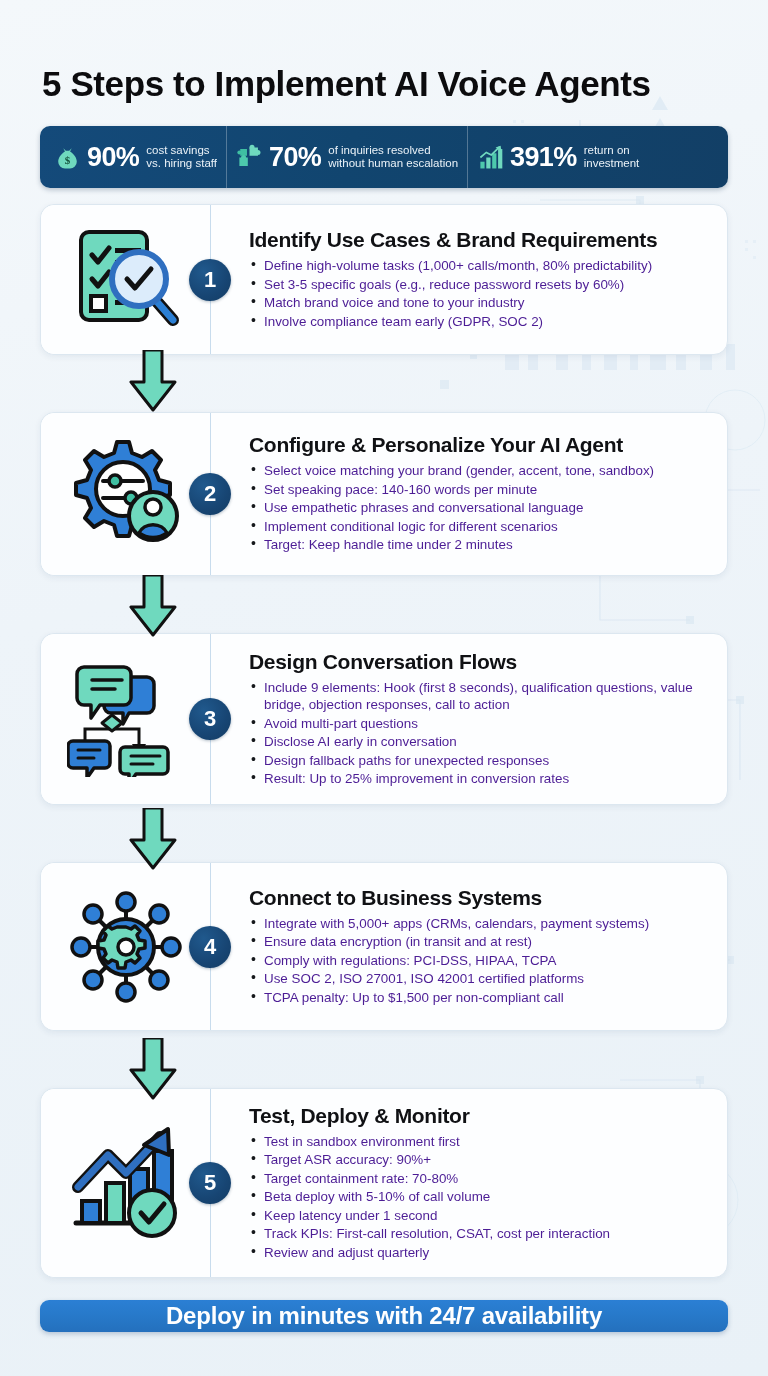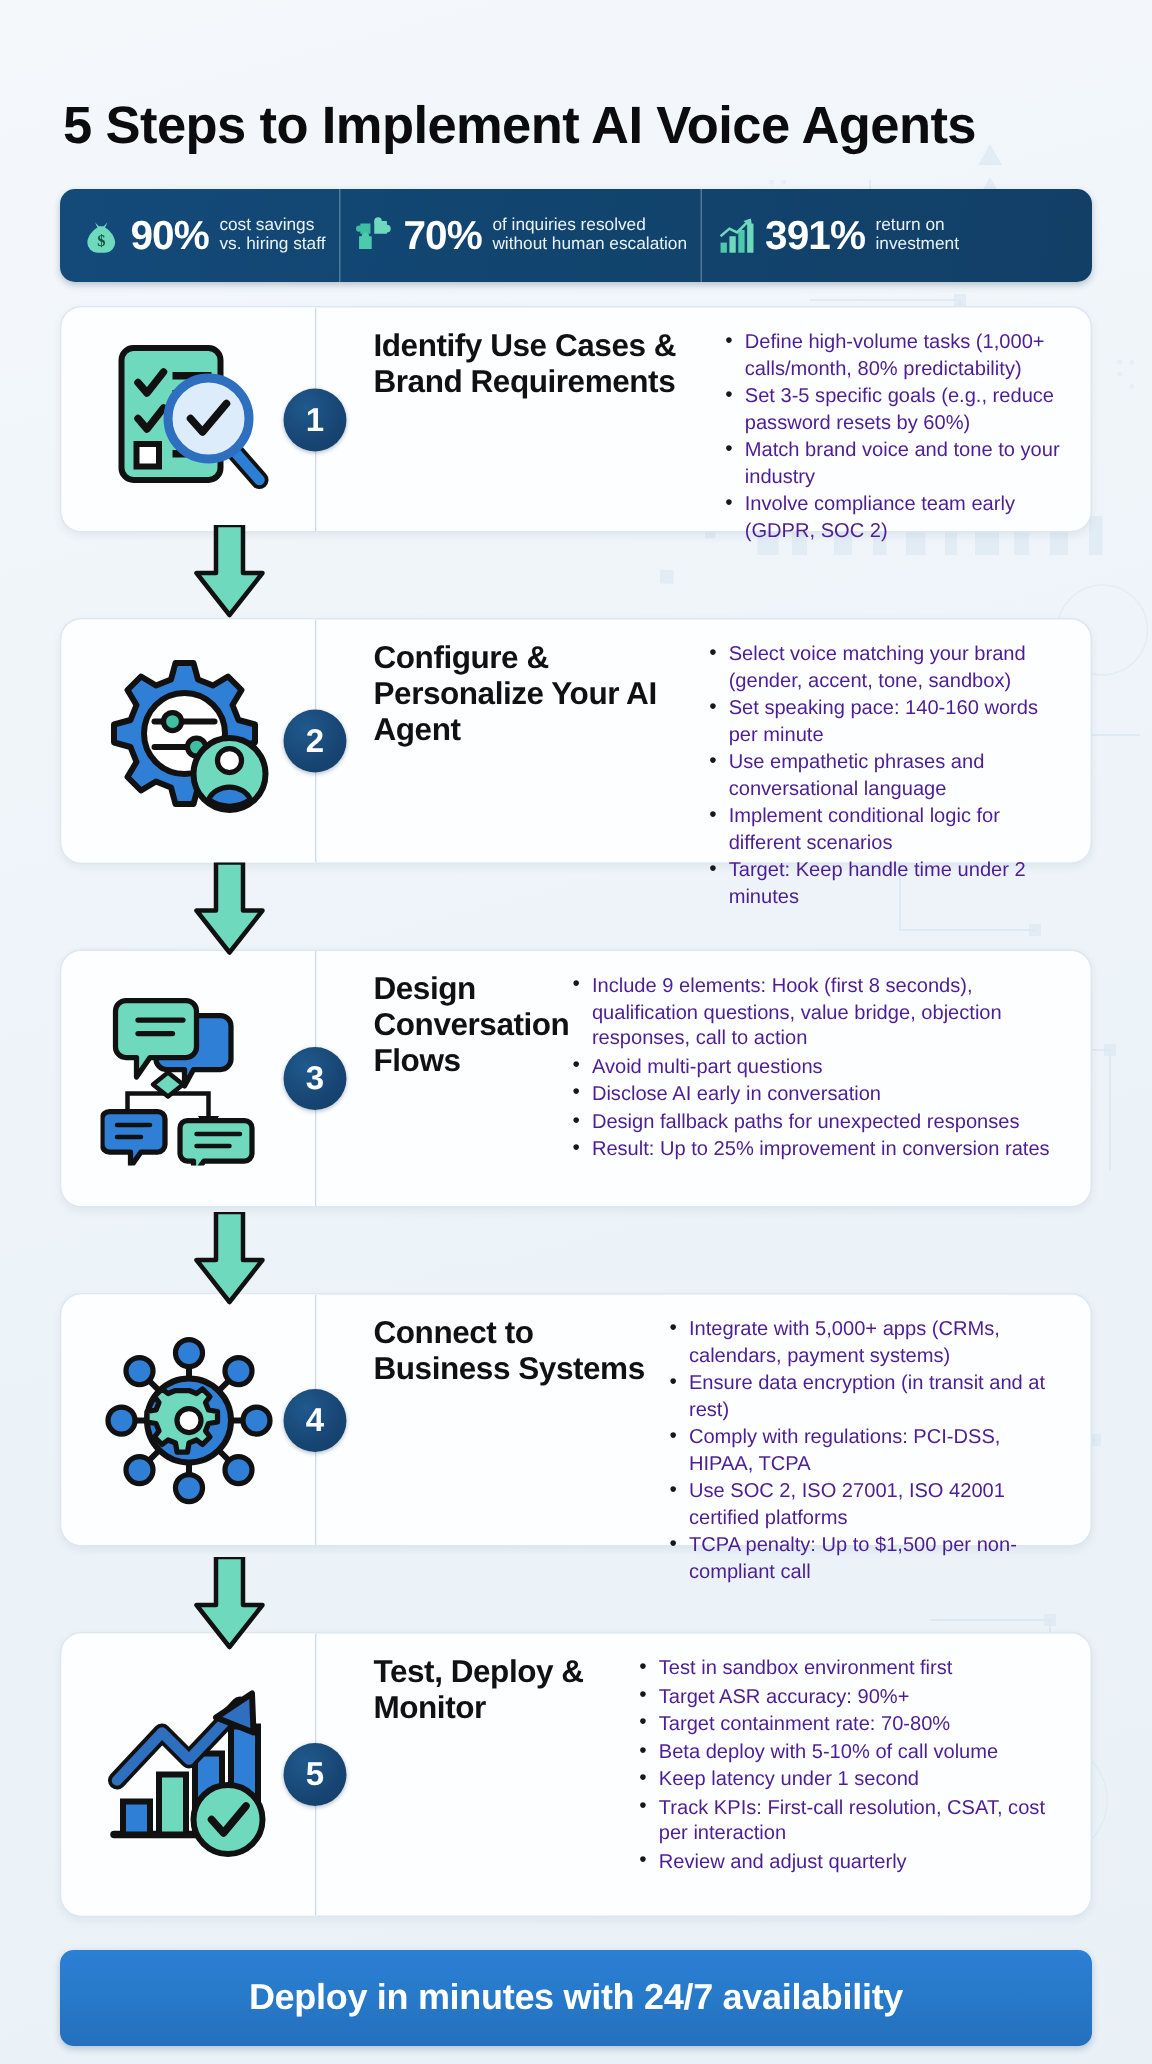--- a/index.html
+++ b/index.html
@@ -129,21 +129,21 @@
     align-items: center;
     justify-content: center;
     box-shadow: 0 1px 3px rgba(10,40,70,.3);
     z-index: 4;
   }
 
   .step-body {
     flex: 1 1 auto;
     padding: 14px 16px 14px 38px;
     display: flex;
-    flex-direction: row;
+    flex-direction: column;
     justify-content: center;
   }
   .step-title {
     font-size: 21px;
     font-weight: bold;
     color: #101114;
     letter-spacing: -0.3px;
     margin-bottom: 5px;
   }
   .step-points { list-style: none; }
@@ -171,21 +171,21 @@
     width: 56px;
     height: 62px;
     z-index: 5;
     pointer-events: none;
   }
   .connector svg { display: block; }
 
   
   .cta {
     margin-top: 22px;
-    height: 64px;
+    height: 32px;
     border-radius: 9px;
     background: linear-gradient(180deg, #2b7fd4 0%, #2779c9 50%, #2470bd 100%);
     display: flex;
     align-items: center;
     justify-content: center;
     box-shadow: 0 2px 5px rgba(20,60,110,.25);
   }
   .cta-text {
     color: #ffffff;
     font-size: 24px;

